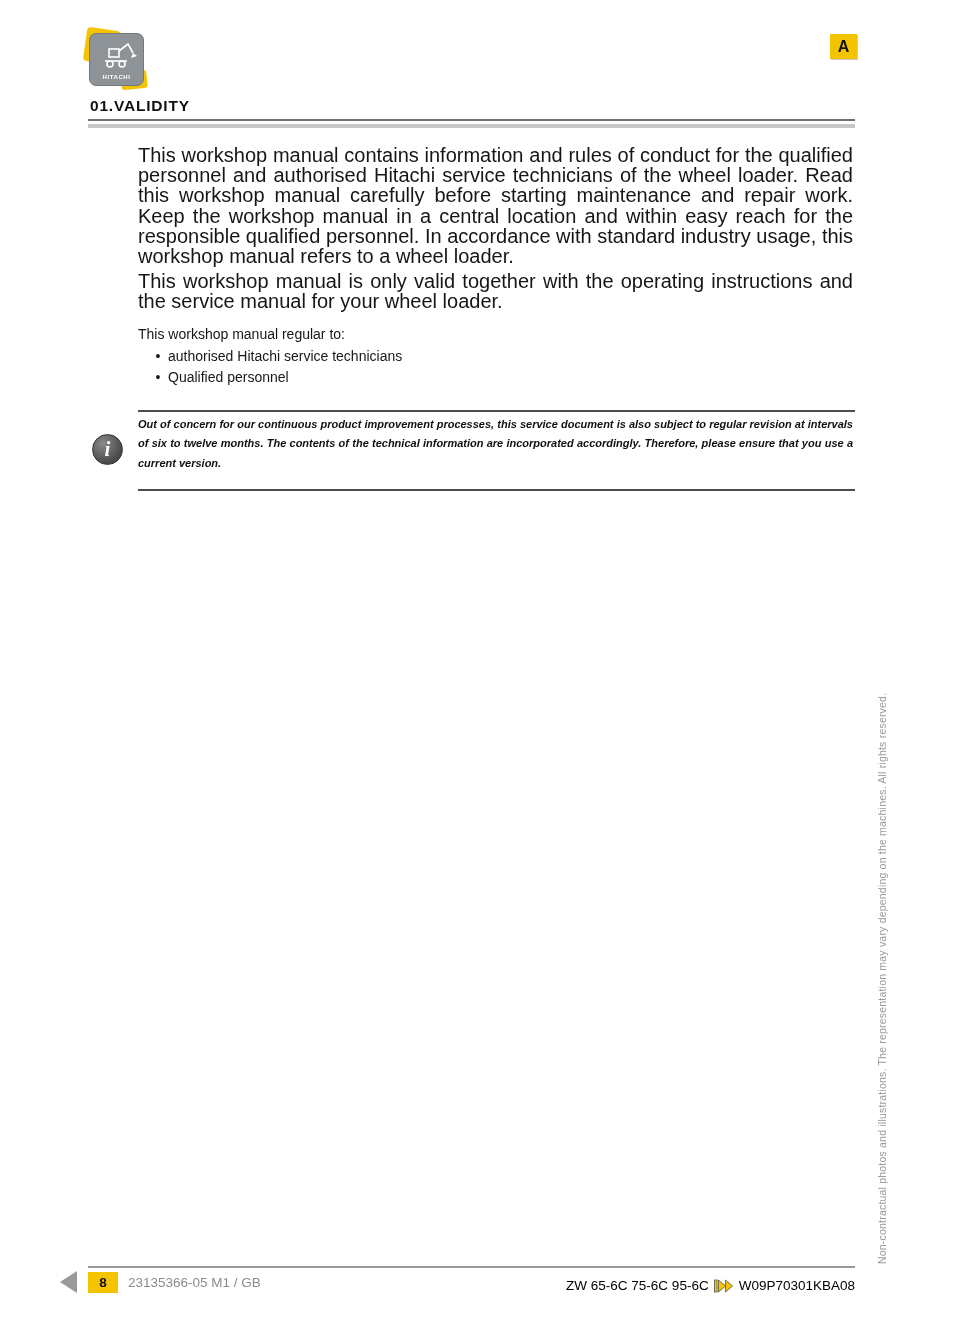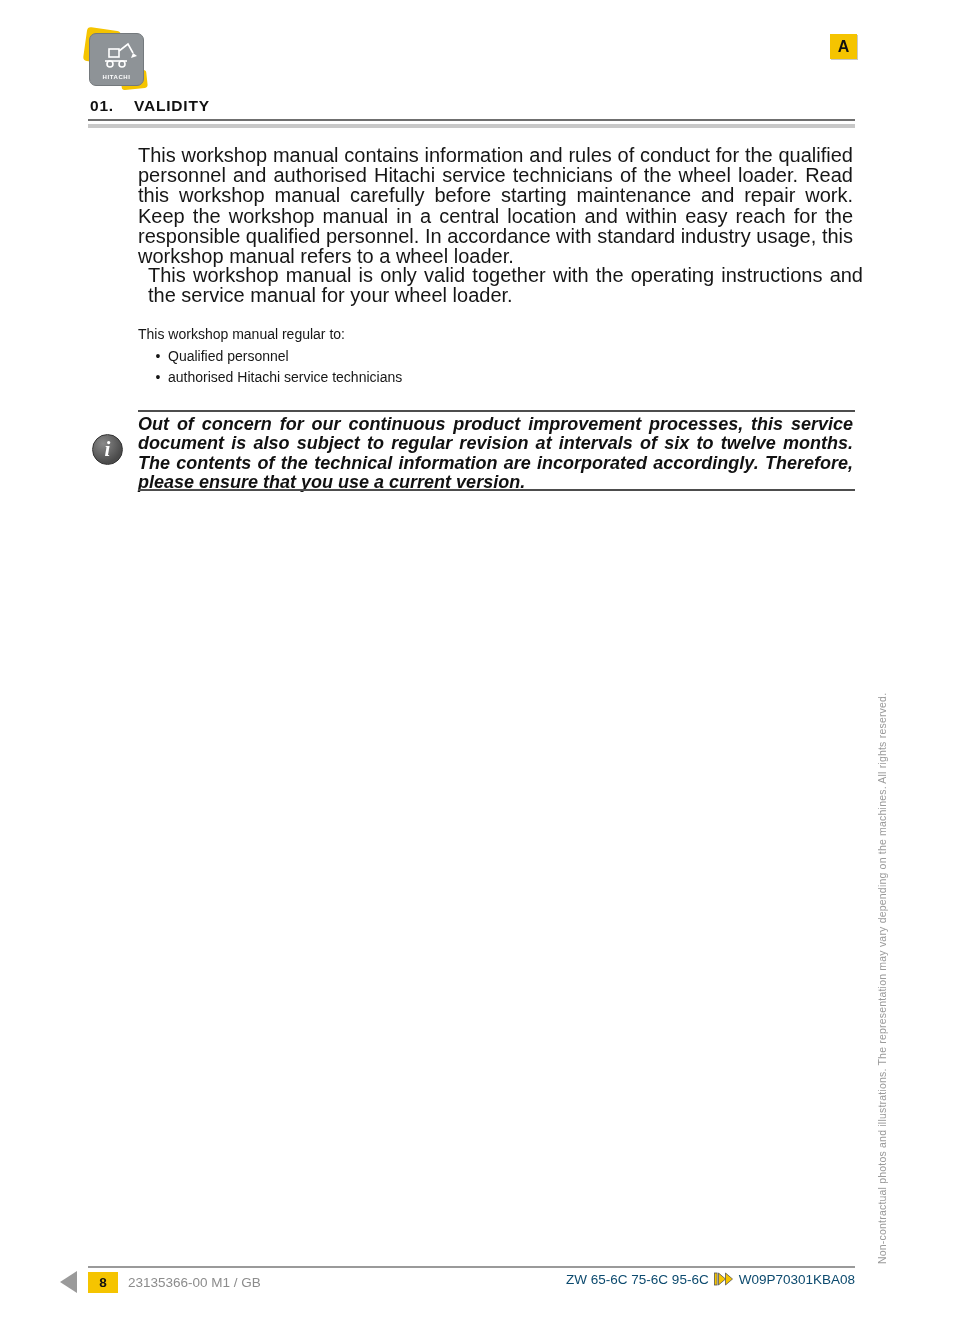--- a/index.html
+++ b/index.html
@@ -40,42 +40,42 @@
     background: #f5c400; display: flex; align-items: center; justify-content: center;
     font-weight: bold; font-size: 16px; color: #111;
     box-shadow: 1px 1px 0 #c9c9c9;
   }
 
   
   .section-heading {
     position: absolute; left: 90px; top: 97px;
     font-size: 15.5px; font-weight: bold; letter-spacing: 0.8px; color: #111;
   }
-  .section-number { margin-right: 20px; }
+  .section-number { }
   .rule-dark  { position: absolute; left: 88px; right: 105px; top: 119px; height: 2px; background: #6f6f6f; }
   .rule-light { position: absolute; left: 88px; right: 105px; top: 124px; height: 4px; background: #c8c8c8; }
 
   
   .body-text {
     position: absolute; left: 138px; width: 715px;
     font-size: 20px; line-height: 20.2px; text-align: justify; color: #161616;
   }
   .p1 { top: 145px; }
-  .p2 { top: 265px; margin-left: 10px; }
+  .p2 { top: 271px; }
   .applies-intro { position: absolute; left: 138px; top: 326px; font-size: 14px; color: #161616; }
   .bullet-list { position: absolute; left: 148px; top: 346px; font-size: 14px; color: #161616; }
   .bullet-item { display: flex; line-height: 20.5px; }
   .bullet-item::before { content: "\2022"; width: 20px; text-align: center; flex: 0 0 20px; }
 
   
   .note-rule-top    { position: absolute; left: 138px; right: 105px; top: 410px; height: 2px; background: #4d4d4d; }
   .note-rule-bottom { position: absolute; left: 138px; right: 105px; top: 489px; height: 2px; background: #4d4d4d; }
   .note-text {
     position: absolute; left: 138px; width: 715px; top: 415px;
-    font-size: 18px; line-height: 19.3px; font-weight: bold; font-style: italic;
+    font-size: 11px; line-height: 19.3px; font-weight: bold; font-style: italic;
     text-align: justify; color: #111;
   }
   .info-icon {
     position: absolute; left: 92px; top: 434px; width: 31px; height: 31px;
     border-radius: 50%;
     background: radial-gradient(circle at 35% 30%, #8a8a8a, #4a4a4a 70%);
     border: 1px solid #333;
     display: flex; align-items: center; justify-content: center;
     color: #ffffff; font-family: "Liberation Serif", serif;
     font-weight: bold; font-style: italic; font-size: 21px;
@@ -96,22 +96,22 @@
     border-right: 17px solid #9a9a9a;
   }
   .page-badge {
     position: absolute; left: 88px; top: 1272px; width: 30px; height: 21px;
     background: #f5c400; display: flex; align-items: center; justify-content: center;
     font-size: 13.5px; font-weight: bold; color: #111;
   }
   .doc-ref { position: absolute; left: 128px; top: 1275px; font-size: 13.5px; color: #8c8c8c; }
   .footer-right {
     position: absolute; right: 105px; top: 1272px; height: 21px;
-    display: flex; align-items: flex-start; gap: 5px;
-    font-size: 13.5px; color: #0c4a6e;
+    display: flex; align-items: flex-end; gap: 5px;
+    font-size: 13.5px; color: #000000;
   }
   .ff-icon { display: inline-block; width: 20px; height: 14px; }
 </style>
 </head>
 <body>
 
 <div class="page">
 
   <div class="logo">
     <div class="logo-accent"></div>
@@ -138,40 +138,40 @@
   </div>
   <div class="rule-dark"></div>
   <div class="rule-light"></div>
 
   <p class="body-text p1">This workshop manual contains information and rules of conduct for the qualified personnel and authorised Hitachi service technicians of the wheel loader. Read this workshop manual carefully before starting maintenance and repair work. Keep the workshop manual in a central location and within easy reach for the responsible qualified personnel. In accordance with standard industry usage, this workshop manual refers to a wheel loader.</p>
   <p class="body-text p2">This workshop manual is only valid together with the operating instructions and the service manual for your wheel loader.</p>
 
   <div class="applies-intro">This workshop manual regular to:</div>
   <div class="bullet-list">
     <div class="bullet-item">
-        <span>Qualified personnel</span>
+        <span>authorised Hitachi service technicians</span>
       </div>
     <div class="bullet-item">
-        <span>authorised Hitachi service technicians</span>
+        <span>Qualified personnel</span>
       </div>
   </div>
 
   <div class="info-icon">i</div>
   <div class="note-rule-top"></div>
   <p class="note-text">Out of concern for our continuous product improvement processes, this service document is also subject to regular revision at intervals of six to twelve months. The contents of the technical information are incorporated accordingly. Therefore, please ensure that you use a current version.</p>
   <div class="note-rule-bottom"></div>
 
   <div class="side-note">Non-contractual photos and illustrations. The representation may vary depending on the machines. All rights reserved.</div>
 
   <div class="footer-line"></div>
   <div class="back-arrow"></div>
   <div class="page-badge">
     <span>8</span>
   </div>
-  <div class="doc-ref">23135366-00 M1 / GB</div>
+  <div class="doc-ref">23135366-05 M1 / GB</div>
 
   <div class="footer-right">
     <span>ZW 65-6C 75-6C 95-6C</span>
     <svg class="ff-icon" viewBox="0 0 20 14">
       <rect x="0.5" y="1" width="2.6" height="12" fill="#f5c400" stroke="#555555" stroke-width="0.8"></rect>
       <path d="M4.5 1 L11.5 7 L4.5 13 Z" fill="#f5c400" stroke="#555555" stroke-width="0.8"></path>
       <path d="M11.5 1 L18.5 7 L11.5 13 Z" fill="#f5c400" stroke="#555555" stroke-width="0.8"></path>
     </svg>
     <span>W09P70301KBA08</span>
   </div>

